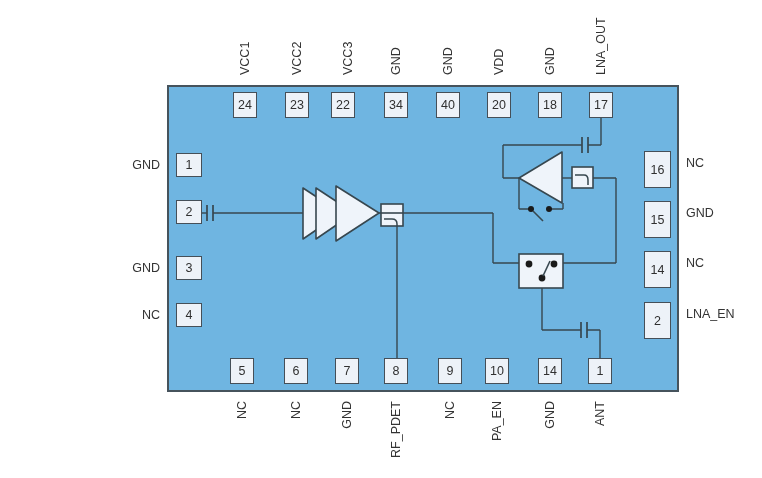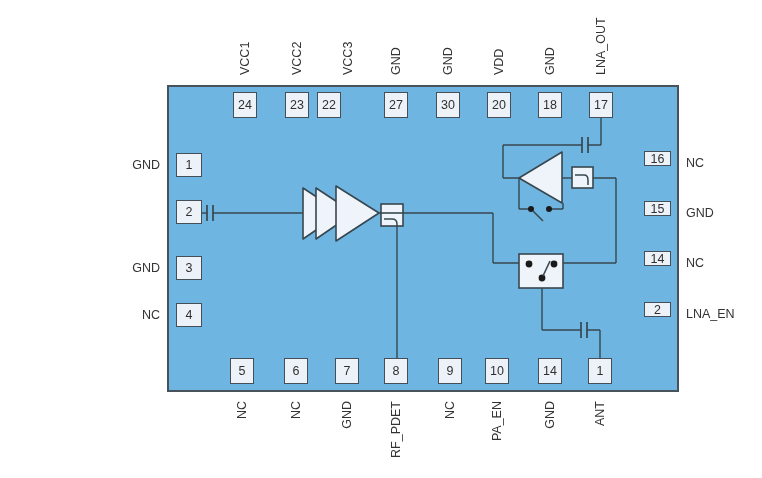--- a/index.html
+++ b/index.html
@@ -14,21 +14,21 @@
     background:#6FB5E1;border:2px solid #46535C;box-sizing:border-box;
   }
   .circuit{position:absolute;left:0;top:0;width:762px;height:478px;}
   .pin{
     position:absolute;background:#EDF2F8;border:1.5px solid #454F58;
     box-sizing:border-box;display:flex;align-items:center;justify-content:center;
     font-size:12.5px;color:#303030;
   }
   .pin.h{width:24px;height:26px;}   
   .pin.l{width:26px;height:24px;}   
-  .pin.r{width:27px;height:15px;}   
+  .pin.r{width:27px;height:37px;}   
   .vlabel{
     position:absolute;width:90px;height:14px;line-height:14px;
     font-size:12.5px;color:#333333;white-space:nowrap;
     transform:rotate(-90deg);transform-origin:0 0;
   }
   .vlabel.top{text-align:left;}    
   .vlabel.bot{text-align:right;}   
   .hlabel{
     position:absolute;height:18px;line-height:18px;font-size:12.5px;color:#333333;
     white-space:nowrap;
@@ -102,28 +102,28 @@
       <path d="M543,276 L550,261" stroke="#37474F" stroke-width="1.6" fill="none"></path>
     </g>
   </svg>
 
   <div class="pin h" style="left:233px;top:92px">
       <span>24</span>
     </div>
   <div class="pin h" style="left:285px;top:92px">
       <span>23</span>
     </div>
-  <div class="pin h" style="left:317px;top:92px">
+  <div class="pin h" style="left:331px;top:92px">
       <span>22</span>
     </div>
   <div class="pin h" style="left:384px;top:92px">
-      <span>27</span>
+      <span>34</span>
     </div>
   <div class="pin h" style="left:436px;top:92px">
-      <span>30</span>
+      <span>40</span>
     </div>
   <div class="pin h" style="left:487px;top:92px">
       <span>20</span>
     </div>
   <div class="pin h" style="left:538px;top:92px">
       <span>18</span>
     </div>
   <div class="pin h" style="left:589px;top:92px">
       <span>17</span>
     </div>

